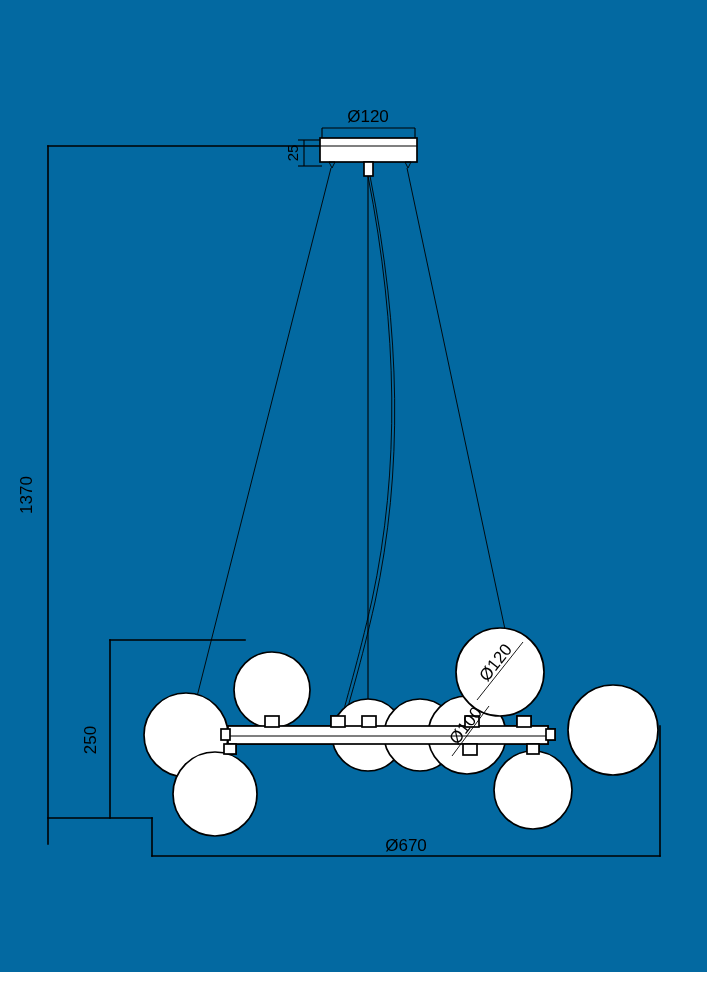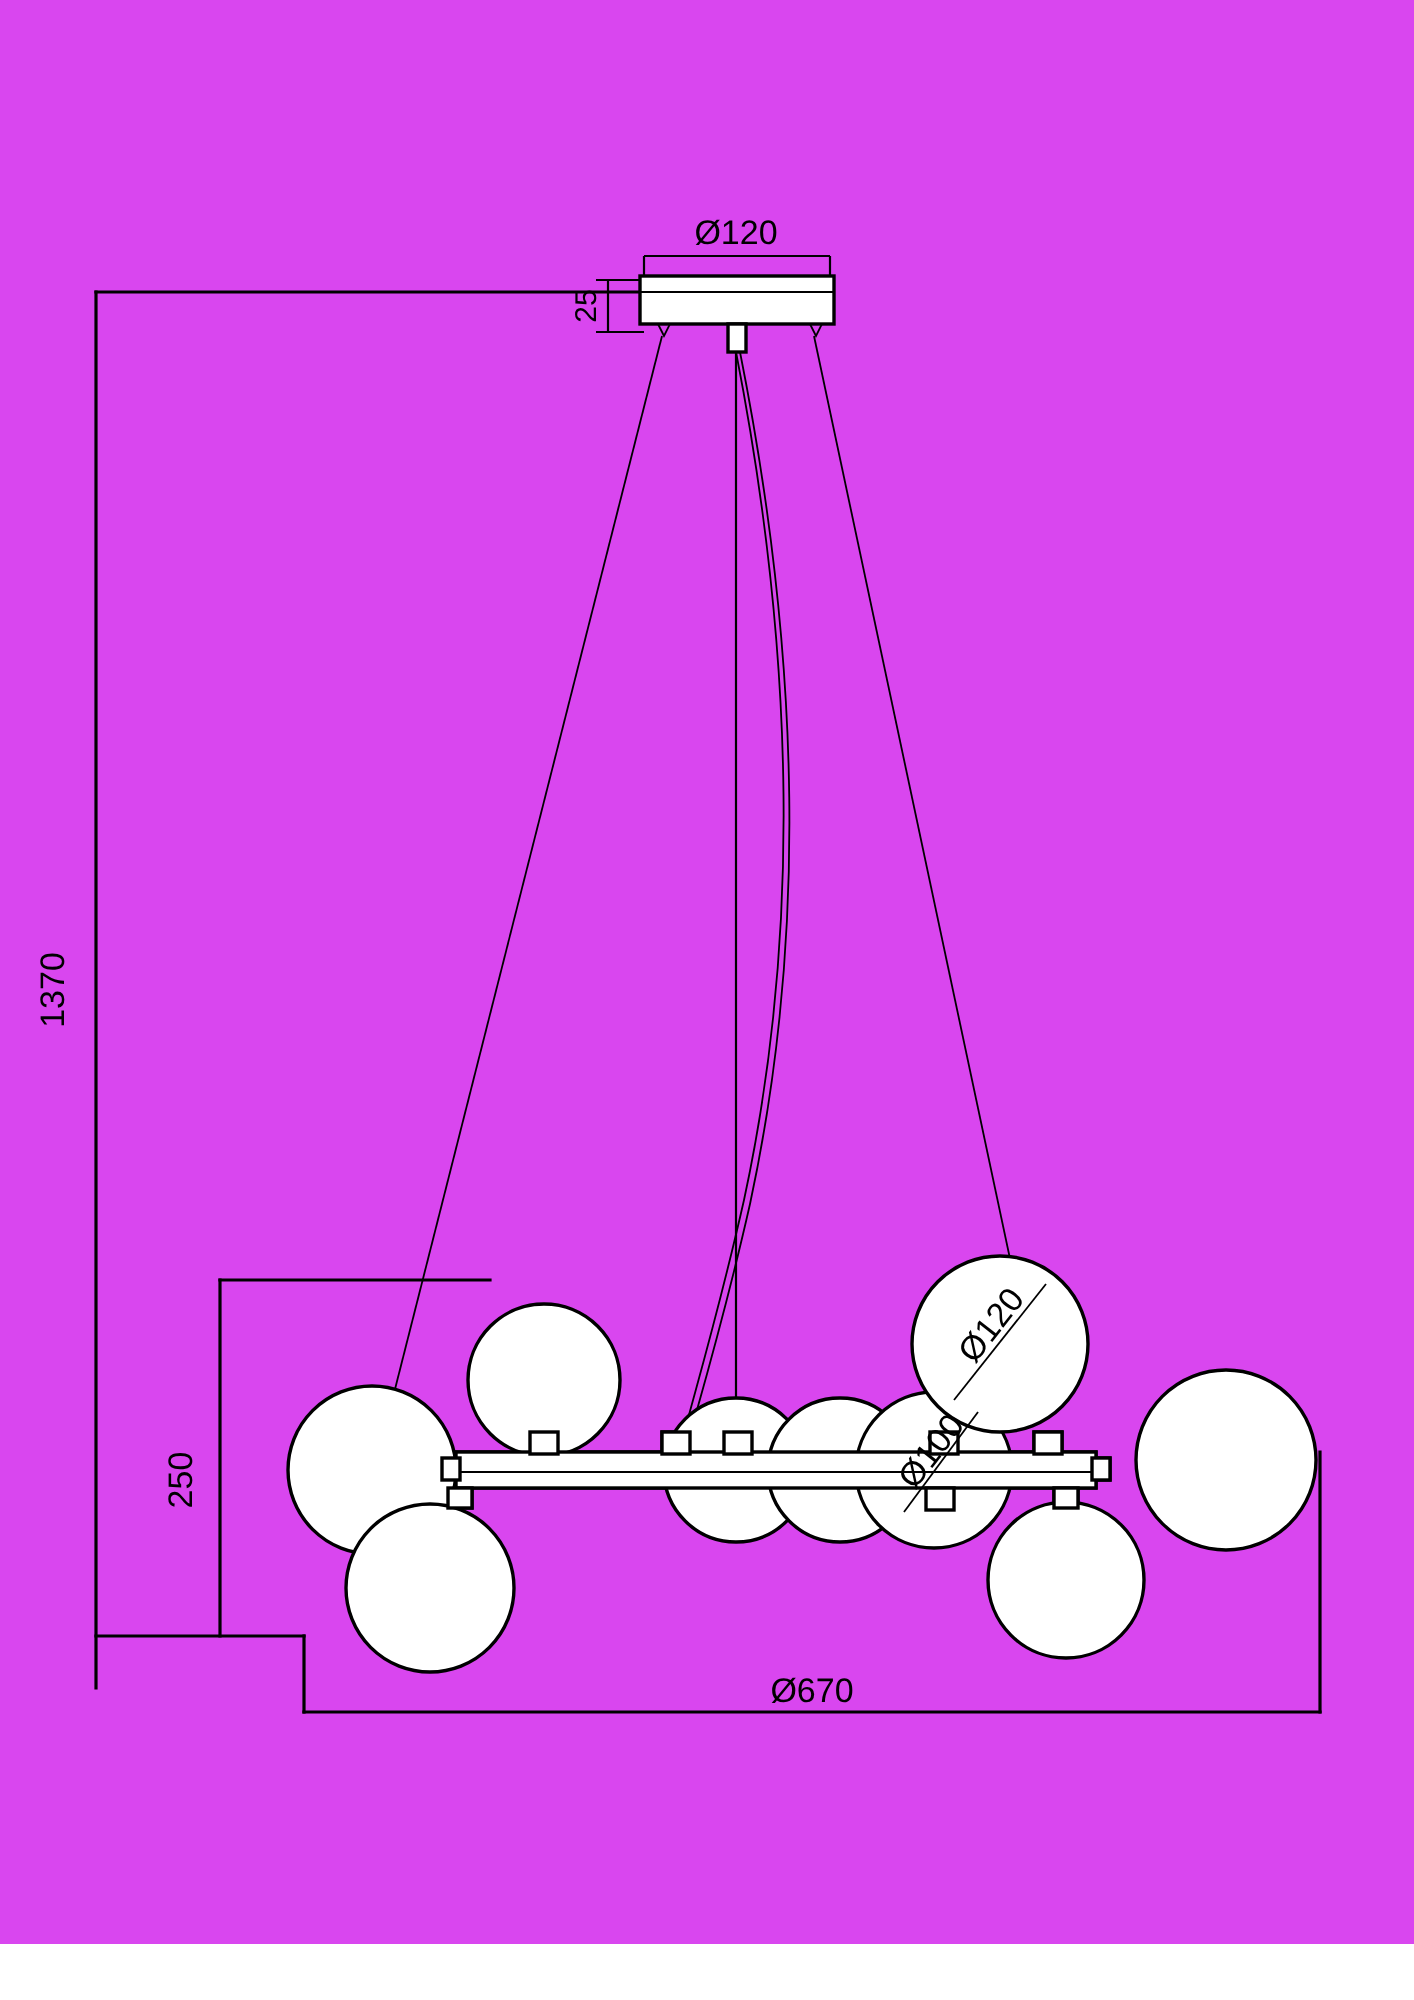--- a/index.html
+++ b/index.html
@@ -11,21 +11,21 @@
   body {
     width: 707px;
     height: 1000px;
     font-family: "Liberation Sans", sans-serif;
     overflow: hidden;
   }
   #drawing-root {
     position: relative;
     width: 707px;
     height: 972px;
-    background: #d946ef;
+    background: #0369a1;
     text-align: center;
   }
   svg.drawing {
     display: block;
     width: 707px;
     height: 1000px;
   }
   .ln       { stroke: #000000; stroke-width: 1.6; fill: none; stroke-linecap: square; }
   .ln-thin  { stroke: #000000; stroke-width: 1.1; fill: none; stroke-linecap: butt; }
   .ln-hair  { stroke: #000000; stroke-width: 0.9; fill: none; stroke-linecap: butt; }

